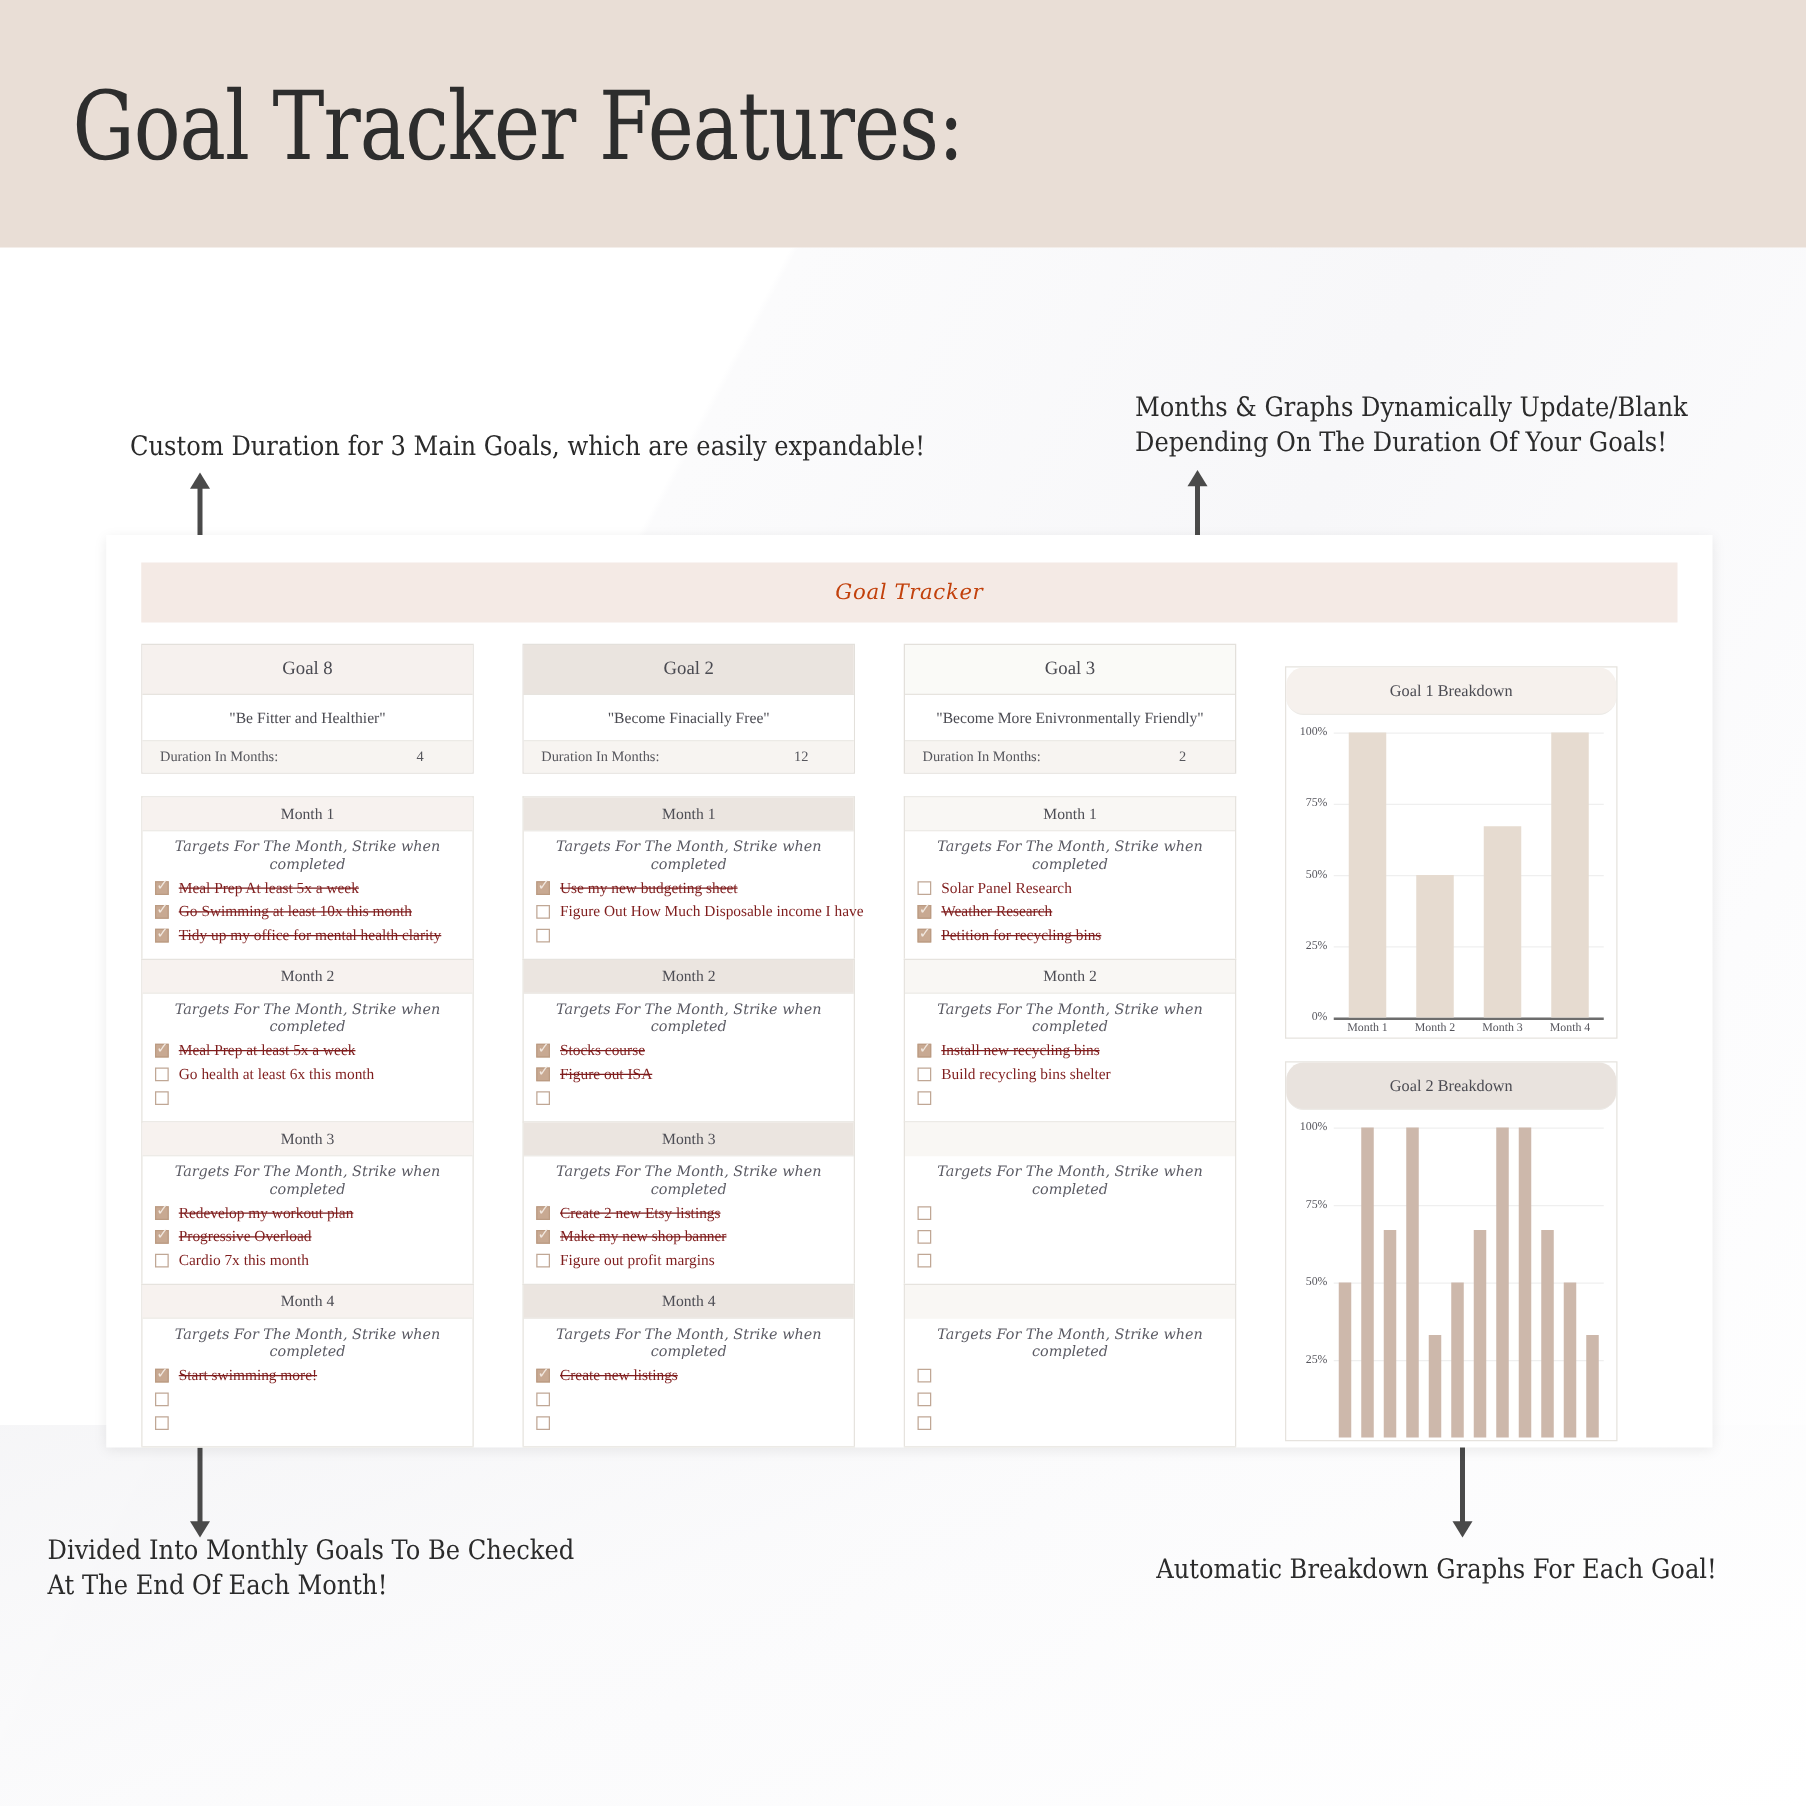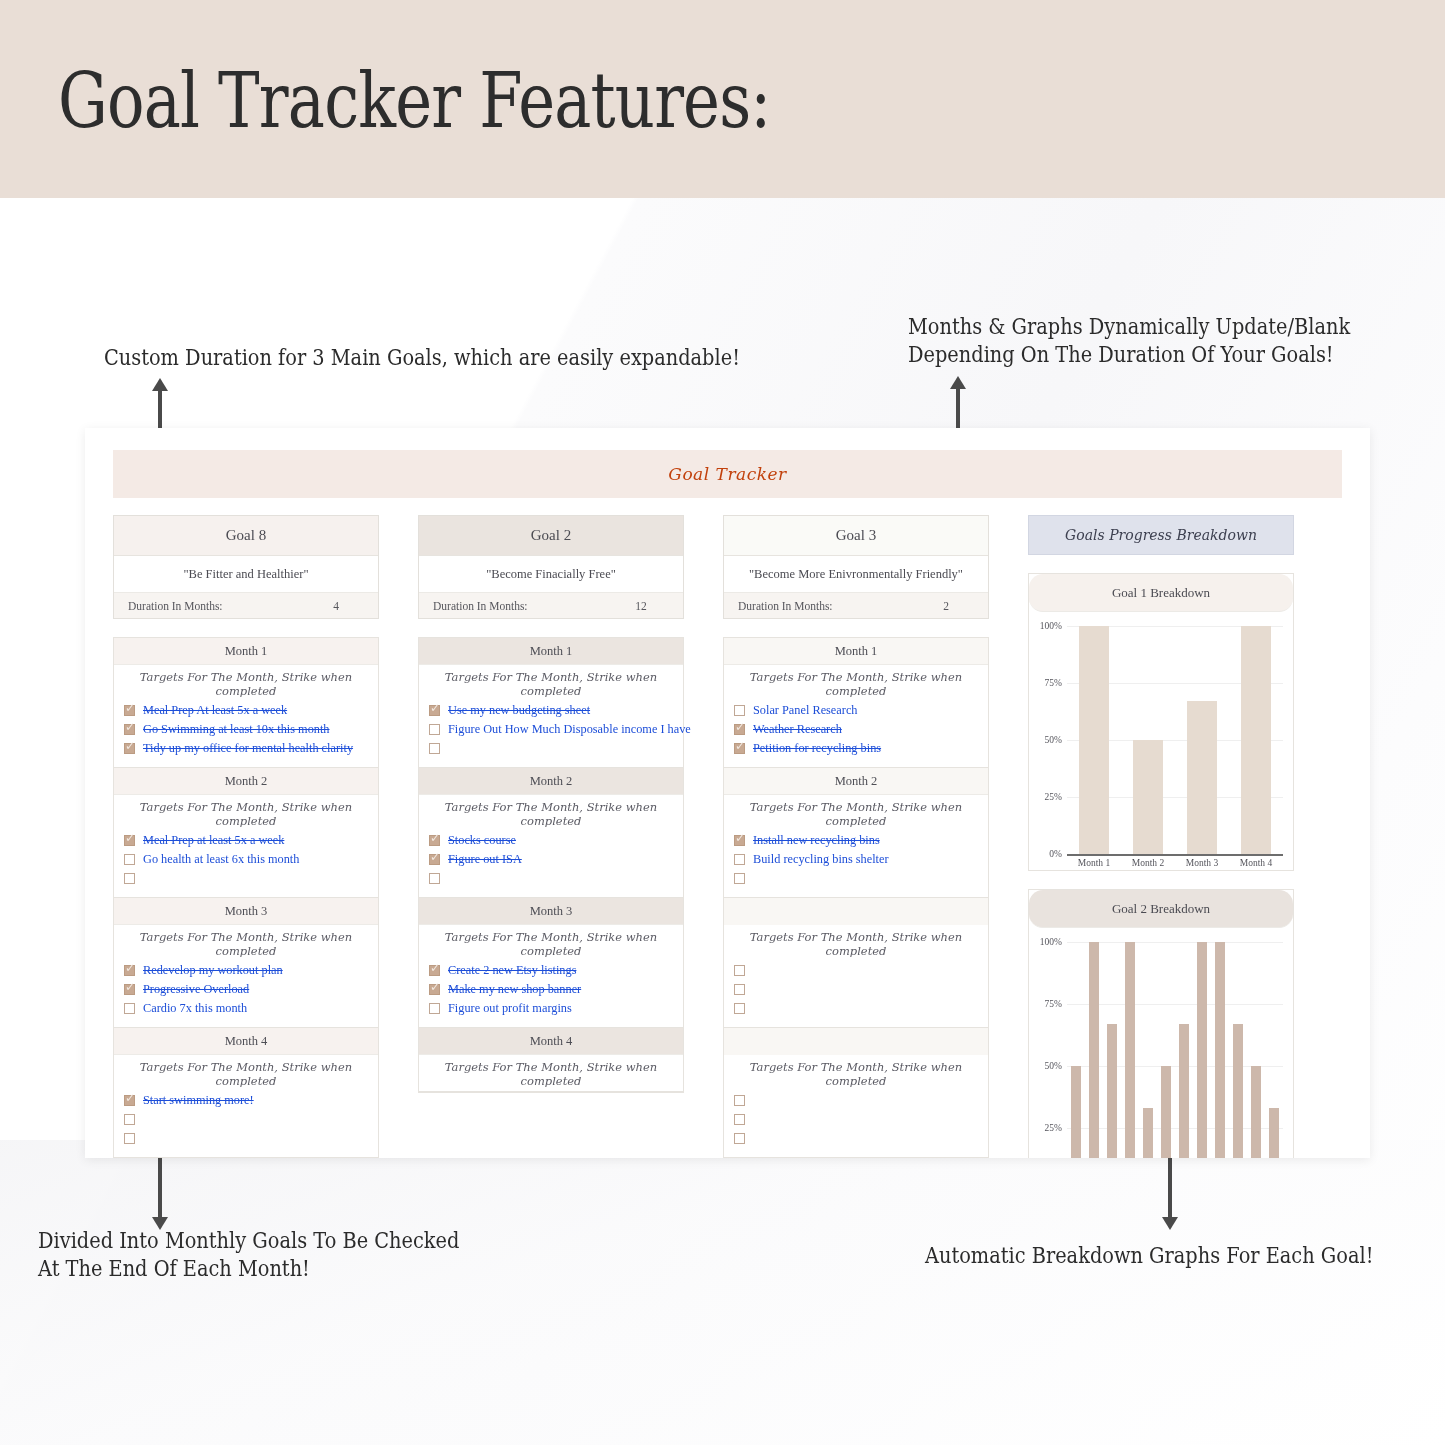--- a/index.html
+++ b/index.html
@@ -173,21 +173,21 @@
     width: 11px; height: 11px; flex: 0 0 11px; margin-top: 3px; margin-right: 8px;
     border: 1px solid #c0a795; background: #fff; position: relative;
   }
   .cb.on { background: #c8a992; border-color: #bb9b82; }
   .cb.on::after {
     content: "✓";
     position: absolute; left: 0px; top: -4px;
     font-size: 12px; line-height: 12px; color: #f2e9e1;
     font-family: "DejaVu Sans", sans-serif;
   }
-  .tx { font-size: 12.3px; color: #1d4ed8; line-height: 17px; white-space: nowrap; text-align: right; }
+  .tx { font-size: 12.3px; color: #7f1d1d; line-height: 17px; white-space: nowrap; text-align: right; }
   .tx.done { text-decoration: line-through; }
   .m-blank { height: 27px; }
   .c3 .m-blank { background: #f9f7f4; }
 
   
   .chart-card { border: 1px solid #e6e3de; background: #fff; margin-top: 18px; }
   .chart-head {
     height: 38px; display: flex; align-items: center; justify-content: center;
     font-size: 13px; color: #4b4b52;
     border-bottom: 1px solid #eceae6;
@@ -403,20 +403,34 @@
                 </div>
                 <div class="task">
                   <span class="cb"></span>
                   <span class="tx">Figure out profit margins</span>
                 </div>
               </div>
             </div>
             <div class="mblock">
               <div class="m-head">Month 4</div>
               <div class="m-sub">Targets For The Month, Strike when completed</div>
+              <div class="m-body">
+                <div class="task">
+                  <span class="cb on"></span>
+                  <span class="tx done">Create new listings</span>
+                </div>
+                <div class="task">
+                  <span class="cb"></span>
+                  <span class="tx"></span>
+                </div>
+                <div class="task">
+                  <span class="cb"></span>
+                  <span class="tx"></span>
+                </div>
+              </div>
             </div>
             <div class="mblock"></div>
           </div>
         </div>
       <div class="col c3" id="col-3">
           <div class="goal-card g3">
             <div class="g-title">Goal 3</div>
             <div class="g-desc">"Become More Enivronmentally Friendly"</div>
             <div class="g-dur">
               <div class="lbl">Duration In Months:</div>
@@ -493,21 +507,20 @@
                 <div class="task">
                   <span class="cb"></span>
                   <span class="tx"></span>
                 </div>
               </div>
             </div>
             <div class="mblock"></div>
           </div>
         </div>
       <div class="col c4" id="col-4">
-          <div class="gp-head">Goals Progress Breakdown</div>
           <div class="chart-card ch1">
             <div class="chart-head">Goal 1 Breakdown</div>
             <div class="chart-body" style="padding-left: 38px;">
               <div class="plot" style="height: 228px;">
                 <div class="gridline" style="top: 0px;"></div>
                 <div class="ylab" style="top: 0px;">100%</div>
                 <div class="gridline" style="top: 57px;"></div>
                 <div class="ylab" style="top: 57px;">75%</div>
                 <div class="gridline" style="top: 114px;"></div>
                 <div class="ylab" style="top: 114px;">50%</div>

